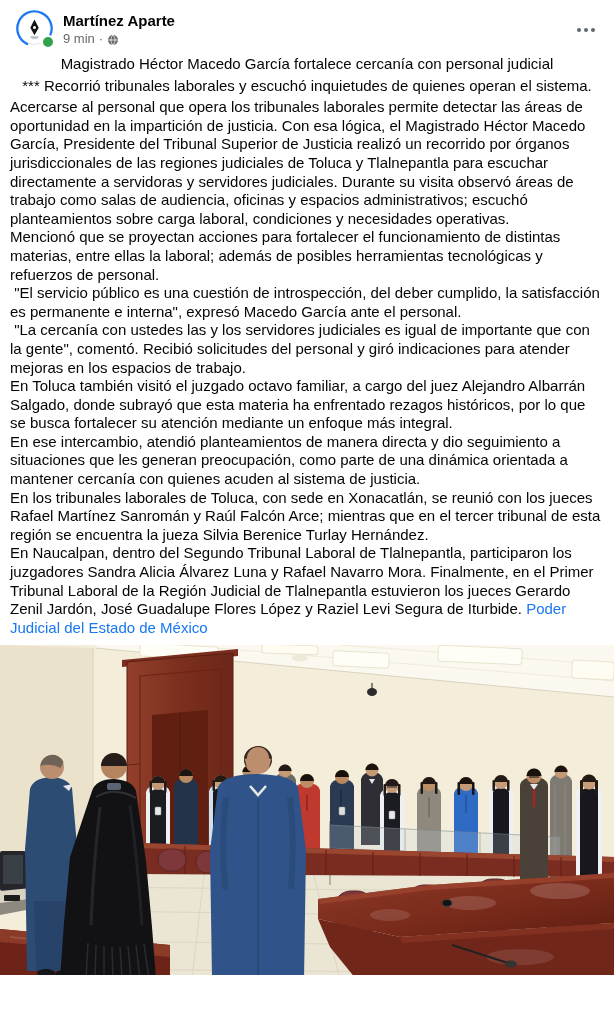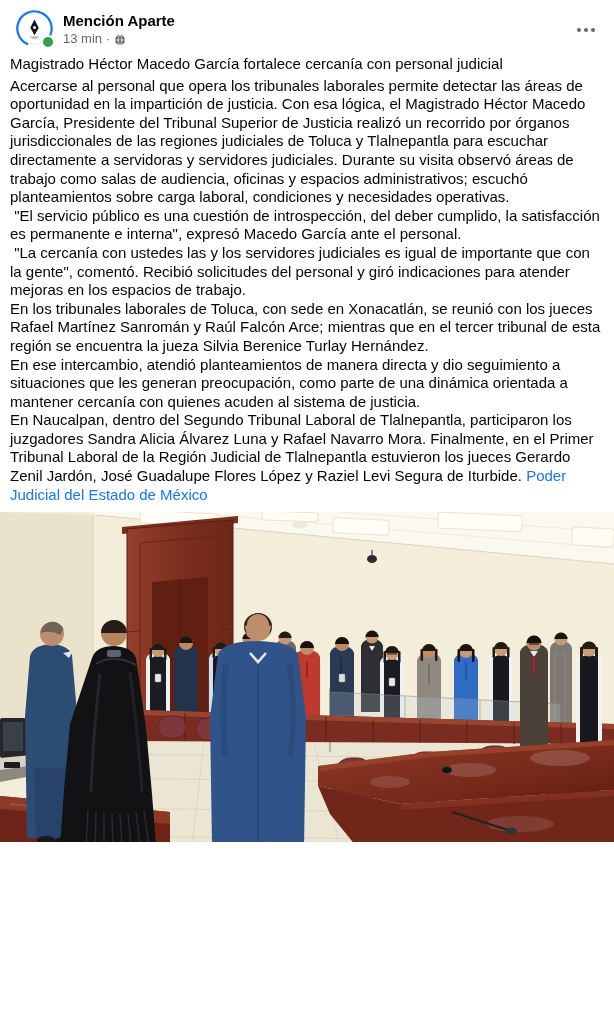--- a/index.html
+++ b/index.html
@@ -17,21 +17,21 @@
   .presence{position:absolute;right:-2px;bottom:-2px;width:10px;height:10px;border-radius:50%;
     background:var(--active-green,#31A24C);border:2px solid #fff;}
   .h-text{padding-top:1px;min-width:0;}
   .page-name{font-size:15px;font-weight:700;line-height:19px;color:var(--text-primary,#050505);cursor:pointer;}
   .meta{font-size:13px;color:var(--text-secondary,#65676B);line-height:16px;display:flex;align-items:center;gap:4px;margin-top:1px;}
   .meta svg{display:block;margin-top:1px;}
   .more-btn{position:absolute;right:14px;top:20px;width:28px;height:20px;display:flex;align-items:center;justify-content:center;border-radius:4px;cursor:pointer;}
   
   .content{padding:6px 10px 8px 10px;font-size:15px;line-height:18.6px;}
   .para{white-space:pre-wrap;}
-  .gap{margin-bottom:3px;}
+  .gap{margin-bottom:3px;text-align:center;}
   .page-link{color:var(--link-blue,#1877F2);text-decoration:none;cursor:pointer;}
   
   .photo{width:614px;height:330px;overflow:hidden;cursor:pointer;background:#f2ecda;}
   .photo svg{display:block;}
 </style>
 </head>
 <body>
 
 <div class="post">
 
@@ -41,47 +41,50 @@
         <circle cx="18.5" cy="18.5" r="16" fill="#ffffff" stroke="#e4e6eb" stroke-width="1"></circle>
         <circle cx="18.5" cy="18.5" r="17.2" fill="none" stroke="#1877F2" stroke-width="2.2" stroke-linecap="round" stroke-dasharray="88 20" transform="rotate(115 18.5 18.5)"></circle>
         <path d="M18.5 9.5 l4.2 8.2 -4.2 7.6 -4.2 -7.6 z" fill="#141414"></path>
         <circle cx="18.5" cy="17.6" r="1.5" fill="#ffffff"></circle>
         <rect x="14.5" y="26.6" width="8" height="1" fill="#8a8d91"></rect>
         <rect x="15.8" y="28.3" width="5.4" height="0.8" fill="#b0b3b8"></rect>
       </svg>
       <span class="presence"></span>
     </div>
     <div class="h-text">
-      <div class="page-name">Mención Aparte</div>
+      <div class="page-name">Martínez Aparte</div>
       <div class="meta">
-        <span>13 min</span>
+        <span>9 min</span>
         <span>·</span>
         <svg width="12" height="12" viewBox="0 0 16 16">
           <circle cx="8" cy="8" r="6.7" fill="#65676B"></circle>
           <path d="M1.3 8 h13.4 M8 1.3 c3.6 3.4 3.6 9.9 0 13.4 M8 1.3 c-3.6 3.4 -3.6 9.9 0 13.4" stroke="#ffffff" stroke-width="1" fill="none"></path>
         </svg>
       </div>
     </div>
     <div class="more-btn">
       <svg width="22" height="20" viewBox="0 0 22 20">
         <circle cx="4" cy="10" r="2" fill="#606770"></circle>
         <circle cx="11" cy="10" r="2" fill="#606770"></circle>
         <circle cx="18" cy="10" r="2" fill="#606770"></circle>
       </svg>
     </div>
   </div>
 
   <div class="content">
     <div class="para gap">Magistrado Héctor Macedo García fortalece cercanía con personal judicial</div>
+    <div class="para gap">*** Recorrió tribunales laborales y escuchó inquietudes de quienes operan el sistema.</div>
     <div>
         <div class="para">Acercarse al personal que opera los tribunales laborales permite detectar las áreas de oportunidad en la impartición de justicia. Con esa lógica, el Magistrado Héctor Macedo García, Presidente del Tribunal Superior de Justicia realizó un recorrido por órganos jurisdiccionales de las regiones judiciales de Toluca y Tlalnepantla para escuchar directamente a servidoras y servidores judiciales. Durante su visita observó áreas de trabajo como salas de audiencia, oficinas y espacios administrativos; escuchó planteamientos sobre carga laboral, condiciones y necesidades operativas.</div>
+        <div class="para">Mencionó que se proyectan acciones para fortalecer el funcionamiento de distintas materias, entre ellas la laboral; además de posibles herramientas tecnológicas y refuerzos de personal.</div>
         <div class="para"> "El servicio público es una cuestión de introspección, del deber cumplido, la satisfacción es permanente e interna", expresó Macedo García ante el personal.</div>
         <div class="para"> "La cercanía con ustedes las y los servidores judiciales es igual de importante que con la gente", comentó. Recibió solicitudes del personal y giró indicaciones para atender mejoras en los espacios de trabajo.</div>
+        <div class="para">En Toluca también visitó el juzgado octavo familiar, a cargo del juez Alejandro Albarrán Salgado, donde subrayó que esta materia ha enfrentado rezagos históricos, por lo que se busca fortalecer su atención mediante un enfoque más integral.</div>
+        <div class="para">En ese intercambio, atendió planteamientos de manera directa y dio seguimiento a situaciones que les generan preocupación, como parte de una dinámica orientada a mantener cercanía con quienes acuden al sistema de justicia.</div>
         <div class="para">En los tribunales laborales de Toluca, con sede en Xonacatlán, se reunió con los jueces Rafael Martínez Sanromán y Raúl Falcón Arce; mientras que en el tercer tribunal de esta región se encuentra la jueza Silvia Berenice Turlay Hernández.</div>
-        <div class="para">En ese intercambio, atendió planteamientos de manera directa y dio seguimiento a situaciones que les generan preocupación, como parte de una dinámica orientada a mantener cercanía con quienes acuden al sistema de justicia.</div>
       </div>
     <div class="para"><span>En Naucalpan, dentro del Segundo Tribunal Laboral de Tlalnepantla, participaron los juzgadores Sandra Alicia Álvarez Luna y Rafael Navarro Mora. Finalmente, en el Primer Tribunal Laboral de la Región Judicial de Tlalnepantla estuvieron los jueces Gerardo Zenil Jardón, José Guadalupe Flores López y Raziel Levi Segura de Iturbide. </span><a class="page-link">Poder Judicial del Estado de México</a></div>
   </div>
 
   <div class="photo">
     <svg width="614" height="334" viewBox="0 0 614 334">
       <defs>
         <linearGradient id="wood" x1="0" y1="0" x2="1" y2="0">
           <stop offset="0" stop-color="#93402c"></stop>
             <stop offset="0.5" stop-color="#7c2f1e"></stop>

